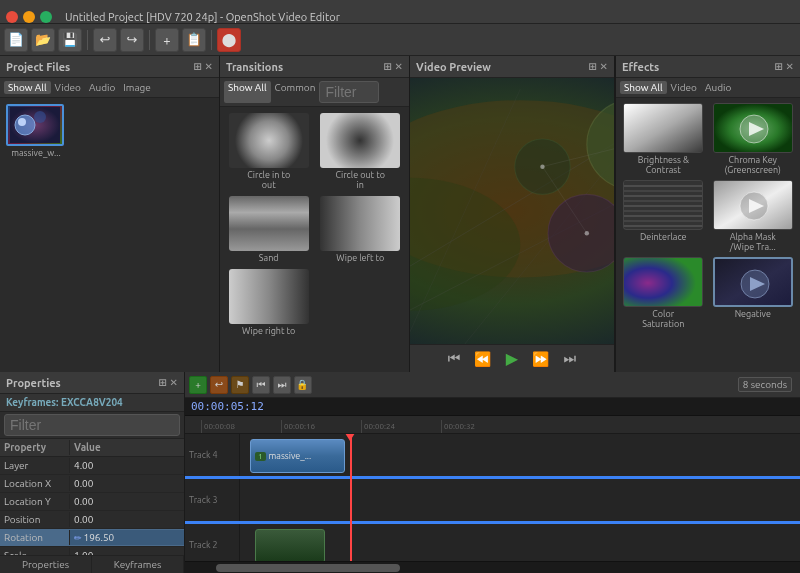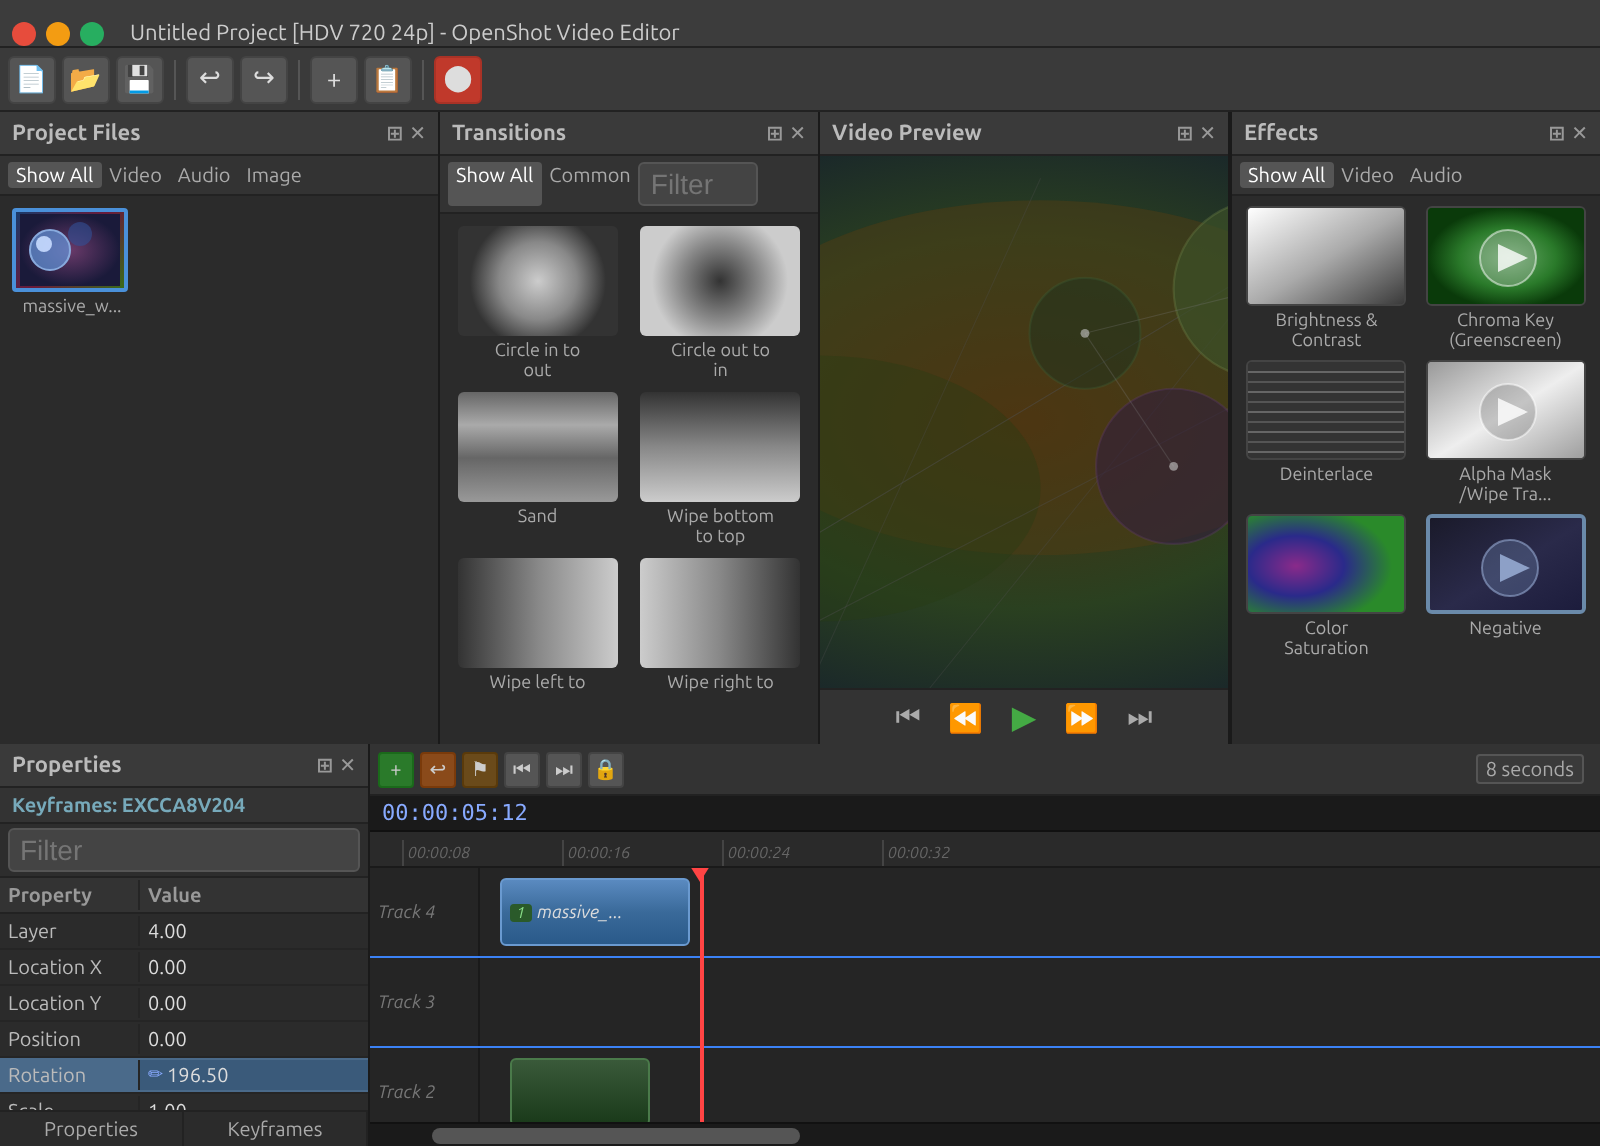--- a/index.html
+++ b/index.html
@@ -343,41 +343,39 @@
       overflow: hidden;
     }
     .ruler-marks {
       display: flex;
       align-items: flex-end;
       height: 100%;
       padding-top: 4px;
       padding-left: 8px;
       gap: 0;
       flex: 1;
-      font-style: italic;
     }
     .ruler-mark {
       font-size: 8px;
       color: #666;
       width: 80px;
       text-align: left;
       border-left: 1px solid #444;
       padding-left: 2px;
       height: 100%;
       display: flex;
       align-items: flex-end;
       padding-bottom: 2px;
     }
     .track-row {
       height: 45px;
-      border-bottom: 1px solid #3b82f6;
+      border-bottom: 3px solid #3b82f6;
       display: flex;
       align-items: center;
       position: relative;
-      font-style: italic;
     }
     .track-area {
       flex: 1;
       height: 100%;
       position: relative;
     }
     .clip-block {
       position: absolute;
       height: 34px;
       top: 5px;
@@ -571,24 +569,20 @@
         </div>
         <div class="trans-item">
           <div class="trans-thumb trans-circle-out"></div>
           <div class="trans-label">Circle out to<br>in</div>
         </div>
         <div class="trans-item">
           <div class="trans-thumb trans-sand"></div>
           <div class="trans-label">Sand</div>
         </div>
         <div class="trans-item">
-          <div class="trans-thumb trans-wipe-bottom"></div>
-          <div class="trans-label">Wipe bottom<br>to top</div>
-        </div>
-        <div class="trans-item">
           <div class="trans-thumb trans-wipe-left"></div>
           <div class="trans-label">Wipe left to</div>
         </div>
         <div class="trans-item">
           <div class="trans-thumb trans-wipe-right"></div>
           <div class="trans-label">Wipe right to</div>
         </div>
       </div>
     </div>
 

